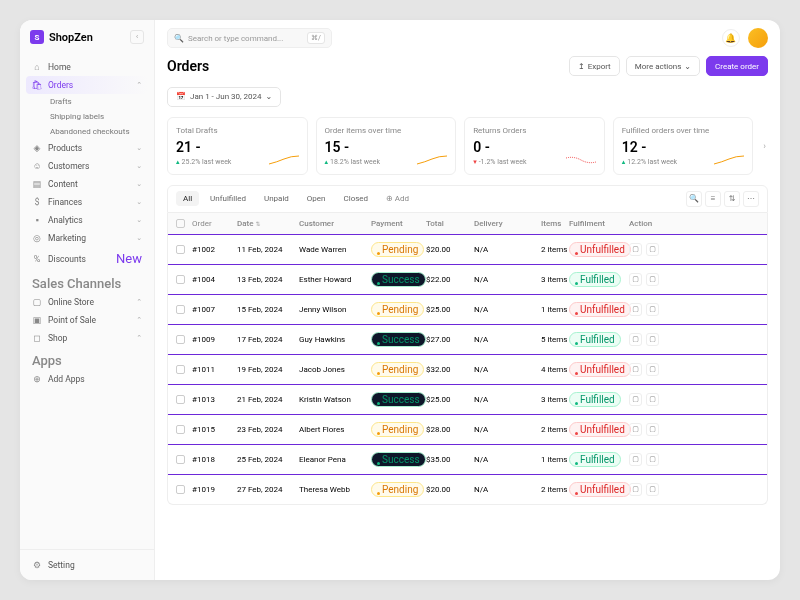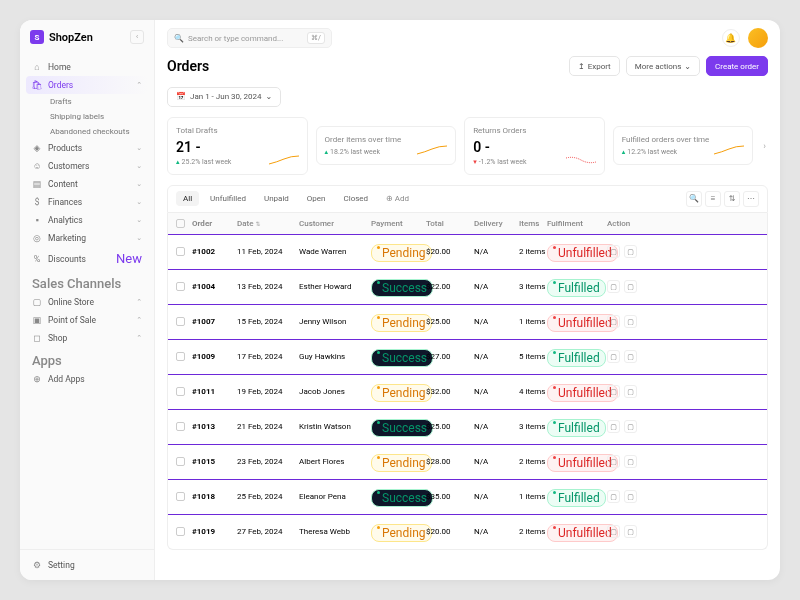--- a/index.html
+++ b/index.html
@@ -47,31 +47,31 @@
 .table-toolbar{display:flex;align-items:center;border:1px solid #eee;border-radius:6px 6px 0 0;padding:5px 8px;gap:4px;font-size:8px}
 .tab{padding:3px 7px;border-radius:4px;color:#666;cursor:pointer}
 .tab.active{background:#f3f3f3;font-weight:400;color:#222}
 .tab-add{color:#888;display:flex;align-items:center;gap:2px}
 .toolbar-right{margin-left:auto;display:flex;gap:3px}
 .tool-btn{width:16px;height:16px;border:1px solid #eee;border-radius:3px;display:flex;align-items:center;justify-content:center;font-size:8px;color:#777;cursor:pointer}
 .table{border:1px solid #eee;border-top:none;border-radius:0 0 6px 6px;font-size:8px}
 .thead{display:flex;background:#fafafa;padding:6px 8px;color:#888;font-weight:500}
 .tbody .row{display:flex;padding:7px 8px;border-top:1px solid #6d28d9;align-items:center}
 .col-check{width:16px}
-.col-order{width:45px;font-weight:700}
+.col-order{width:45px;font-weight:400}
 .col-date{width:62px}
 .col-cust{width:72px}
 .col-pay{width:55px}
 .col-total{width:48px}
-.col-del{width:45px}
+.col-del{width:67px}
 .col-items{width:28px}
 .col-ful{width:60px}
 .col-act{flex:1;display:flex;gap:4px;justify-content:flex-start}
 .chk{width:9px;height:9px;border:1px solid #ccc;border-radius:2px}
-.pill{display:inline-flex;align-items:flex-start;gap:2px;padding:1px 5px;border-radius:8px;font-size:12px;border:1px solid}
+.pill{display:inline-flex;align-items:flex-end;gap:2px;padding:1px 5px;border-radius:8px;font-size:10px;border:1px solid}
 .pill-dot{width:3px;height:3px;border-radius:50%}
 .p-pending{color:#d97706;border-color:#fde68a;background:#fffbeb}
 .p-pending .pill-dot{background:#f59e0b}
 .p-success{color:#059669;border-color:#a7f3d0;background:#0f172a}
 .p-success .pill-dot{background:#10b981}
 .p-fulfilled{color:#059669;border-color:#a7f3d0;background:#ecfdf5}
 .p-fulfilled .pill-dot{background:#10b981}
 .p-unfulfilled{color:#dc2626;border-color:#fecaca;background:#fef2f2}
 .p-unfulfilled .pill-dot{background:#ef4444}
 .act-icon{width:13px;height:13px;border:1px solid #eee;border-radius:3px;display:flex;align-items:center;justify-content:center;font-size:7px;color:#888;cursor:pointer}
@@ -214,35 +214,37 @@
           <div class="stat-card">
       <div class="stat-label">Total Drafts</div>
       <div class="stat-value">21 -</div>
       <div class="stat-change"><span class="up">▴</span> 25.2% last week</div>
       <svg class="stat-spark" viewBox="0 0 30 12">
               <path d="M0,10 Q8,8 15,5 T30,2" stroke="#f59e0b" fill="none" stroke-width="1"></path>
             </svg>
     </div>
           <div class="stat-card">
       <div class="stat-label">Order items over time</div>
+      <div class="stat-value">15 -</div>
       <div class="stat-change"><span class="up">▴</span> 18.2% last week</div>
       <svg class="stat-spark" viewBox="0 0 30 12">
               <path d="M0,10 Q8,8 15,5 T30,2" stroke="#f59e0b" fill="none" stroke-width="1"></path>
             </svg>
     </div>
           <div class="stat-card">
       <div class="stat-label">Returns Orders</div>
       <div class="stat-value">0 -</div>
       <div class="stat-change"><span class="down">▾</span> -1.2% last week</div>
       <svg class="stat-spark" viewBox="0 0 30 12">
               <path d="M0,4 Q8,2 15,6 T30,8" stroke="#ef4444" fill="none" stroke-width="1" stroke-dasharray="1,1"></path>
             </svg>
     </div>
           <div class="stat-card">
       <div class="stat-label">Fulfilled orders over time</div>
+      <div class="stat-value">12 -</div>
       <div class="stat-change"><span class="up">▴</span> 12.2% last week</div>
       <svg class="stat-spark" viewBox="0 0 30 12">
               <path d="M0,10 Q8,8 15,5 T30,2" stroke="#f59e0b" fill="none" stroke-width="1"></path>
             </svg>
     </div>
           <div class="stats-arrow">›</div>
         </div>
 
       <div class="table-toolbar">
         <div class="tab active">All</div>

